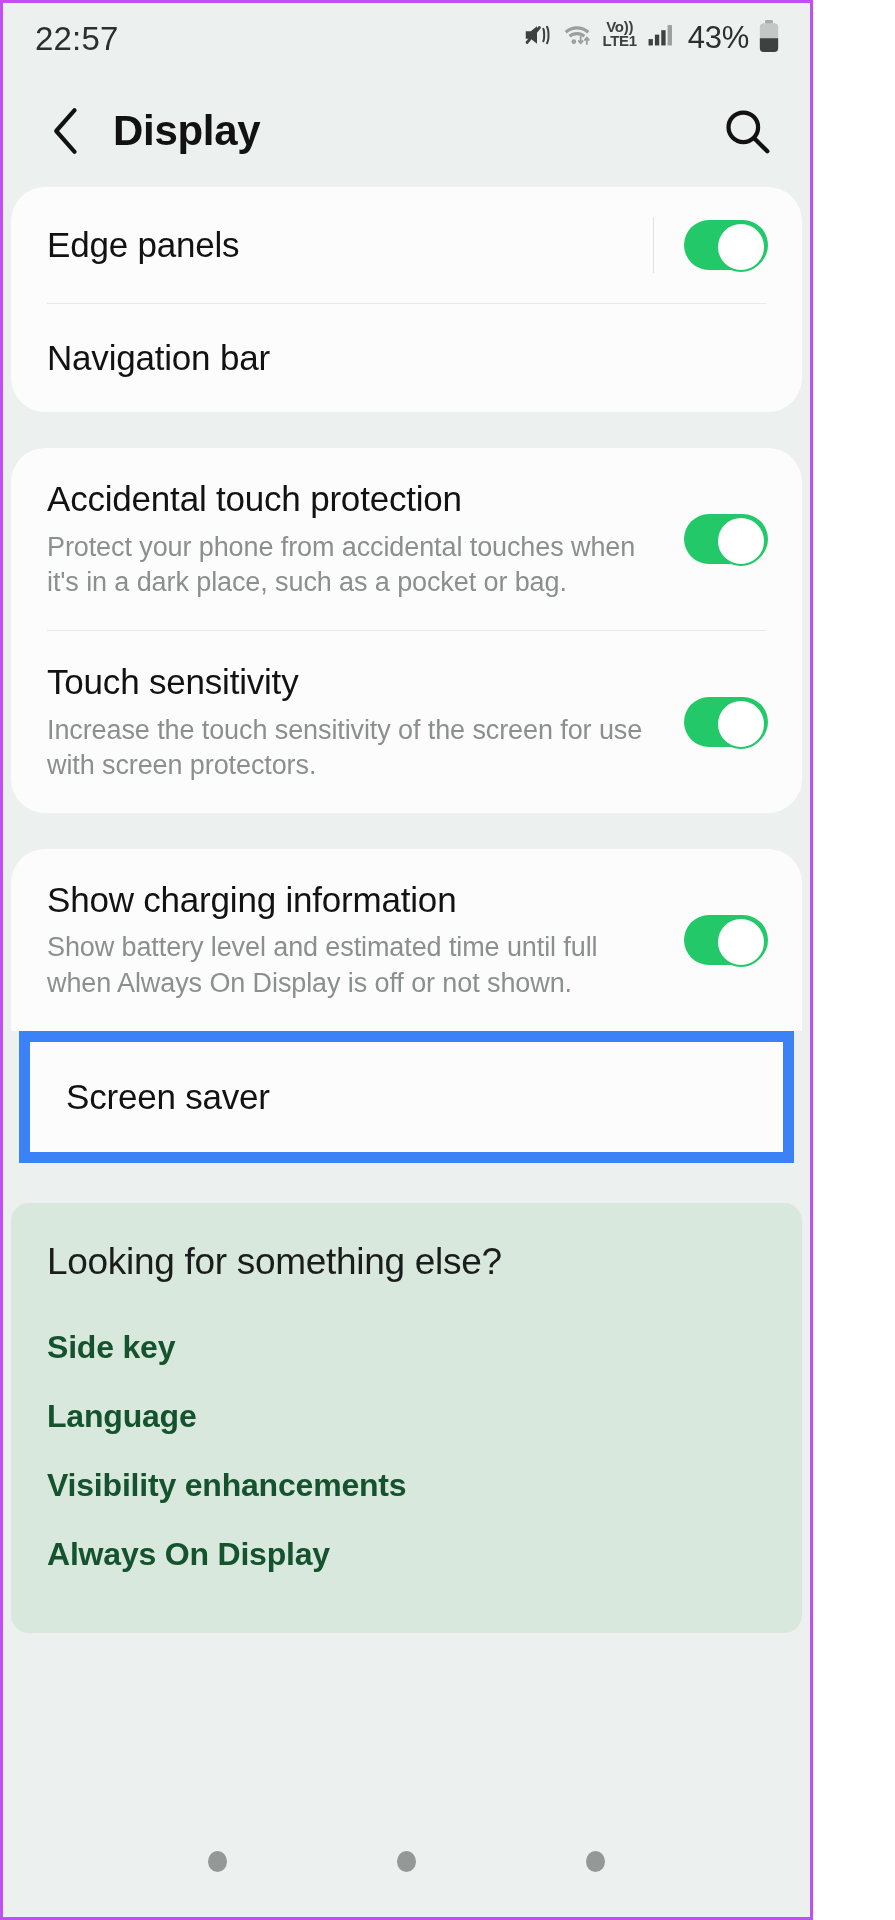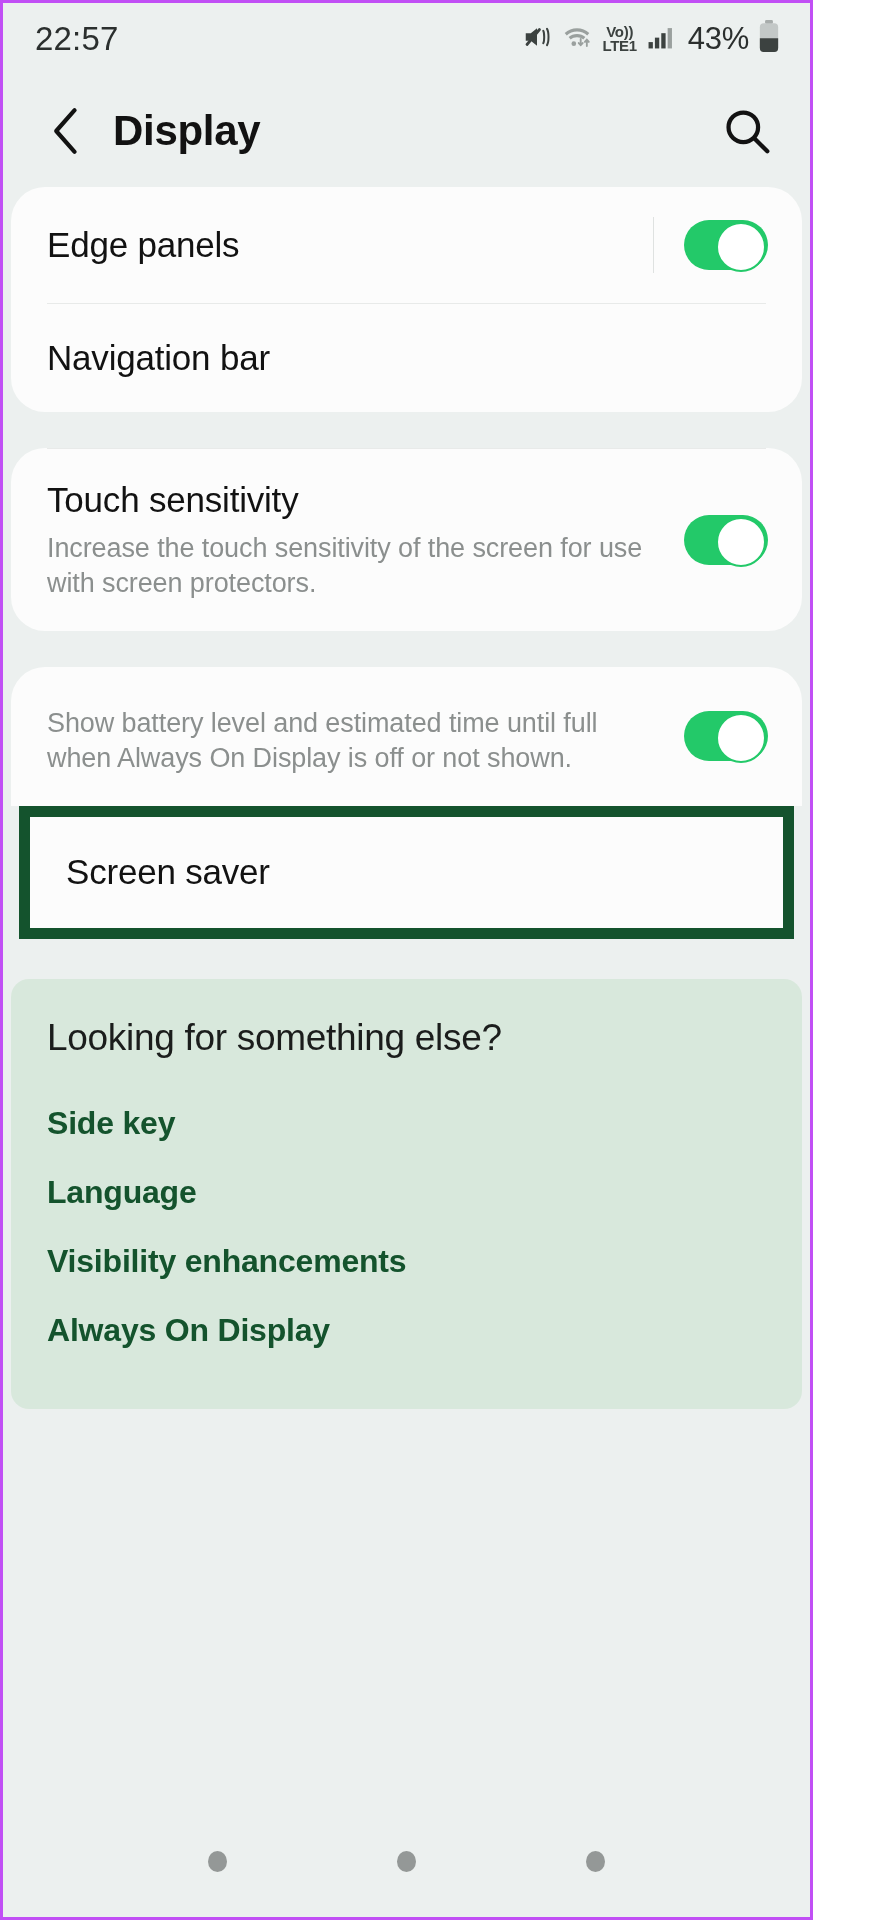--- a/index.html
+++ b/index.html
@@ -28,21 +28,21 @@
     justify-content: space-between;
     padding: 0 30px 0 32px;
   }
   .status-time {
     font-size: 33px;
     color: #2b2f2e;
     letter-spacing: 0.2px;
   }
   .status-icons {
     display: flex;
-    align-items: center;
+    align-items: flex-start;
     gap: 9px;
   }
   .ic { display: block; }
   .volte {
     display: flex;
     flex-direction: column;
     align-items: center;
     justify-content: center;
     line-height: 0.92;
     color: #3c4240;
@@ -153,21 +153,21 @@
     right: 2px;
     width: 46px;
     height: 46px;
     border-radius: 50%;
     background: #ffffff;
     border: 2px solid #23c969;
   }
 
   
   .highlight-box {
-    border: 11px solid #14532d;
+    border: 11px solid #3b82f6;
     background: #fcfcfc;
     margin: 0 8px 40px 8px;
   }
   .highlight-box .row { min-height: 92px; padding: 34px 36px; }
 
   
   .suggest-card {
     background: #d8e8dc;
     border-radius: 18px;
     padding: 38px 36px 44px 36px;
@@ -291,35 +291,45 @@
       </div>
       <div class="divider"></div>
       <div class="row">
         <div class="row-texts">
           <div class="row-title">Navigation bar</div>
         </div>
       </div>
     </div>
 
     <div class="card">
+      <div class="row">
+        <div class="row-texts">
+          <div class="row-title">Accidental touch protection</div>
+          <div class="row-desc">Protect your phone from accidental touches when it's in a dark place, such as a pocket or bag.</div>
+        </div>
+        <div class="toggle-wrap">
+          <div class="toggle"></div>
+        </div>
+      </div>
       <div class="divider"></div>
       <div class="row">
         <div class="row-texts">
           <div class="row-title">Touch sensitivity</div>
           <div class="row-desc">Increase the touch sensitivity of the screen for use with screen protectors.</div>
         </div>
         <div class="toggle-wrap">
           <div class="toggle"></div>
         </div>
       </div>
     </div>
 
     <div class="card tight">
       <div class="row">
         <div class="row-texts">
+          <div class="row-title">Show charging information</div>
           <div class="row-desc">Show battery level and estimated time until full when Always On Display is off or not shown.</div>
         </div>
         <div class="toggle-wrap">
           <div class="toggle"></div>
         </div>
       </div>
     </div>
 
     <div class="highlight-box">
       <div class="row">

